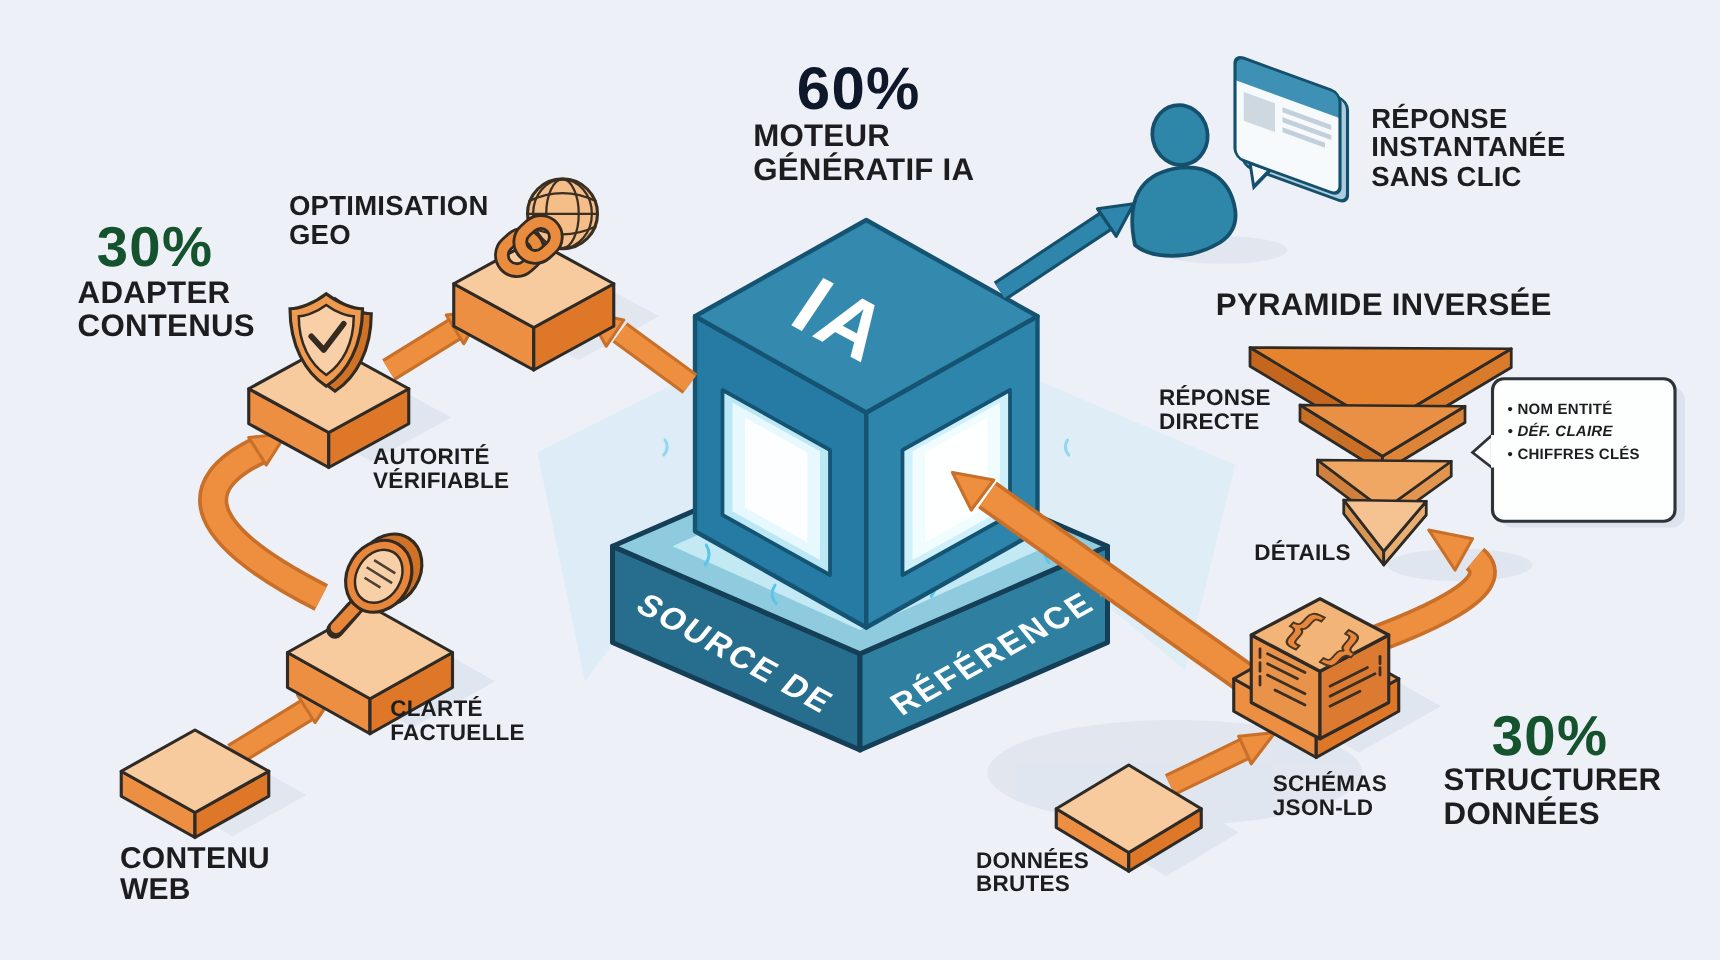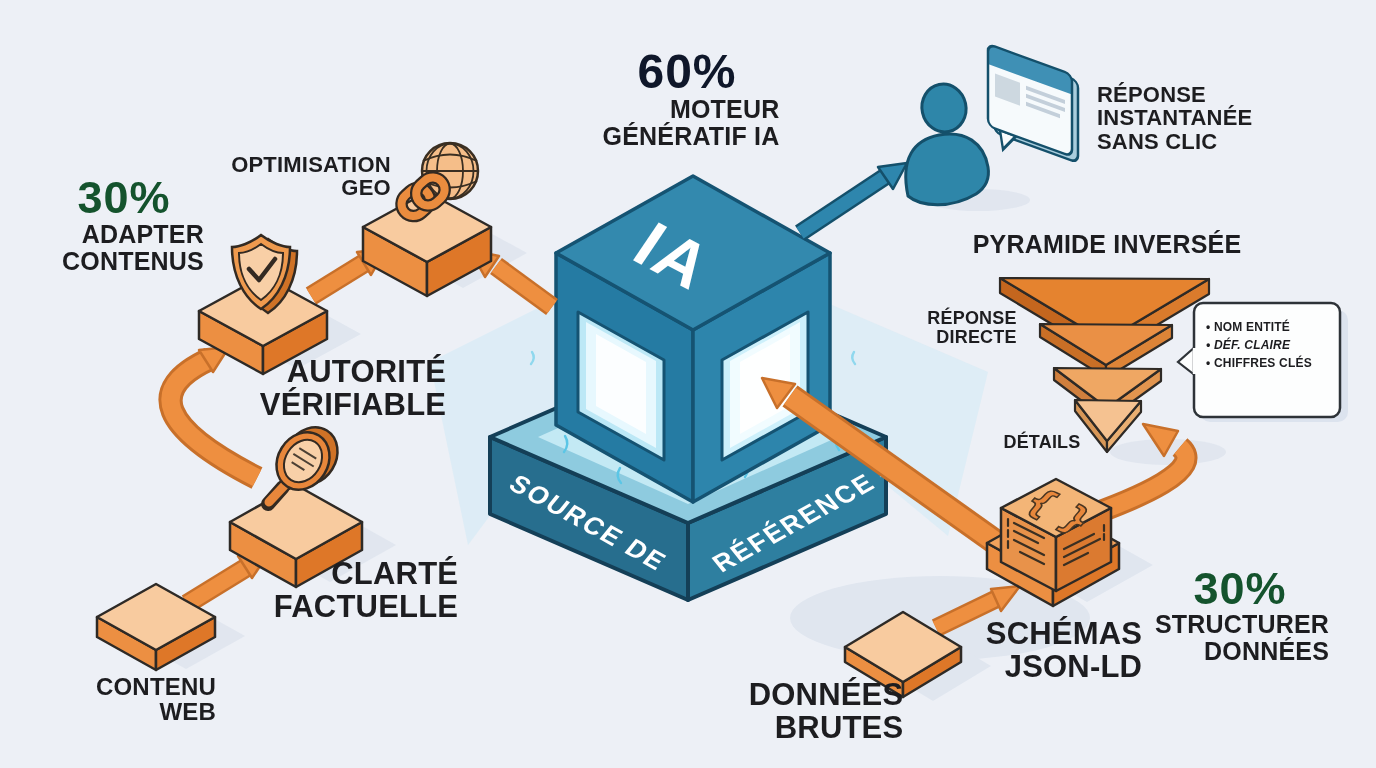--- a/index.html
+++ b/index.html
@@ -1,27 +1,27 @@
 <!DOCTYPE html>
 <html><head>
 <meta charset="utf-8">
 <style>
   html,body{margin:0;padding:0;}
   body{width:1376px;height:768px;overflow:hidden;background:#edf0f6;
        font-family:"Liberation Sans","DejaVu Sans",sans-serif;}
   #stage{position:relative;width:1376px;height:768px;background:#edf0f6;}
   #diagram-svg{position:absolute;left:0;top:0;}
-  .lbl{position:absolute;color:#1d1d20;font-weight:800;text-align:right;
+  .lbl{position:absolute;color:#1d1d20;font-weight:800;text-align:left;
        white-space:pre-line;line-height:1.06;letter-spacing:.2px;
        transform:translateX(-50%);}
   .lbl-left{transform:none;text-align:left;}
   .pct{position:absolute;font-weight:800;transform:translateX(-50%);letter-spacing:1px;}
   .pct-blue{color:#0f172a;font-size:48px;}
   .pct-orange{color:#14532d;font-size:45px;}
-  .fs26{font-size:25px;} .fs23{font-size:31px;} .fs22{font-size:22px;}
+  .fs26{font-size:25px;} .fs23{font-size:18px;} .fs22{font-size:22px;}
   .fs24{font-size:24px;} .fs19{font-size:18px;}
   .cube-label{position:absolute;color:#fff;font-weight:800;font-size:66px;
        letter-spacing:3px;transform:translate(-50%,-50%) rotate(28deg) skewX(-6deg);}
   .base-label{position:absolute;color:#fff;font-weight:700;font-size:26px;
        letter-spacing:2px;white-space:nowrap;}
   .base-label-l{transform:translate(-50%,-50%) rotate(29deg) skewX(-10deg);}
   .base-label-r{transform:translate(-50%,-50%) rotate(-29deg) skewX(10deg);}
   .callout-item{position:absolute;color:#1d1d20;font-weight:800;font-size:12px;
        line-height:1.12;white-space:pre-wrap;letter-spacing:.2px;}
 </style>

